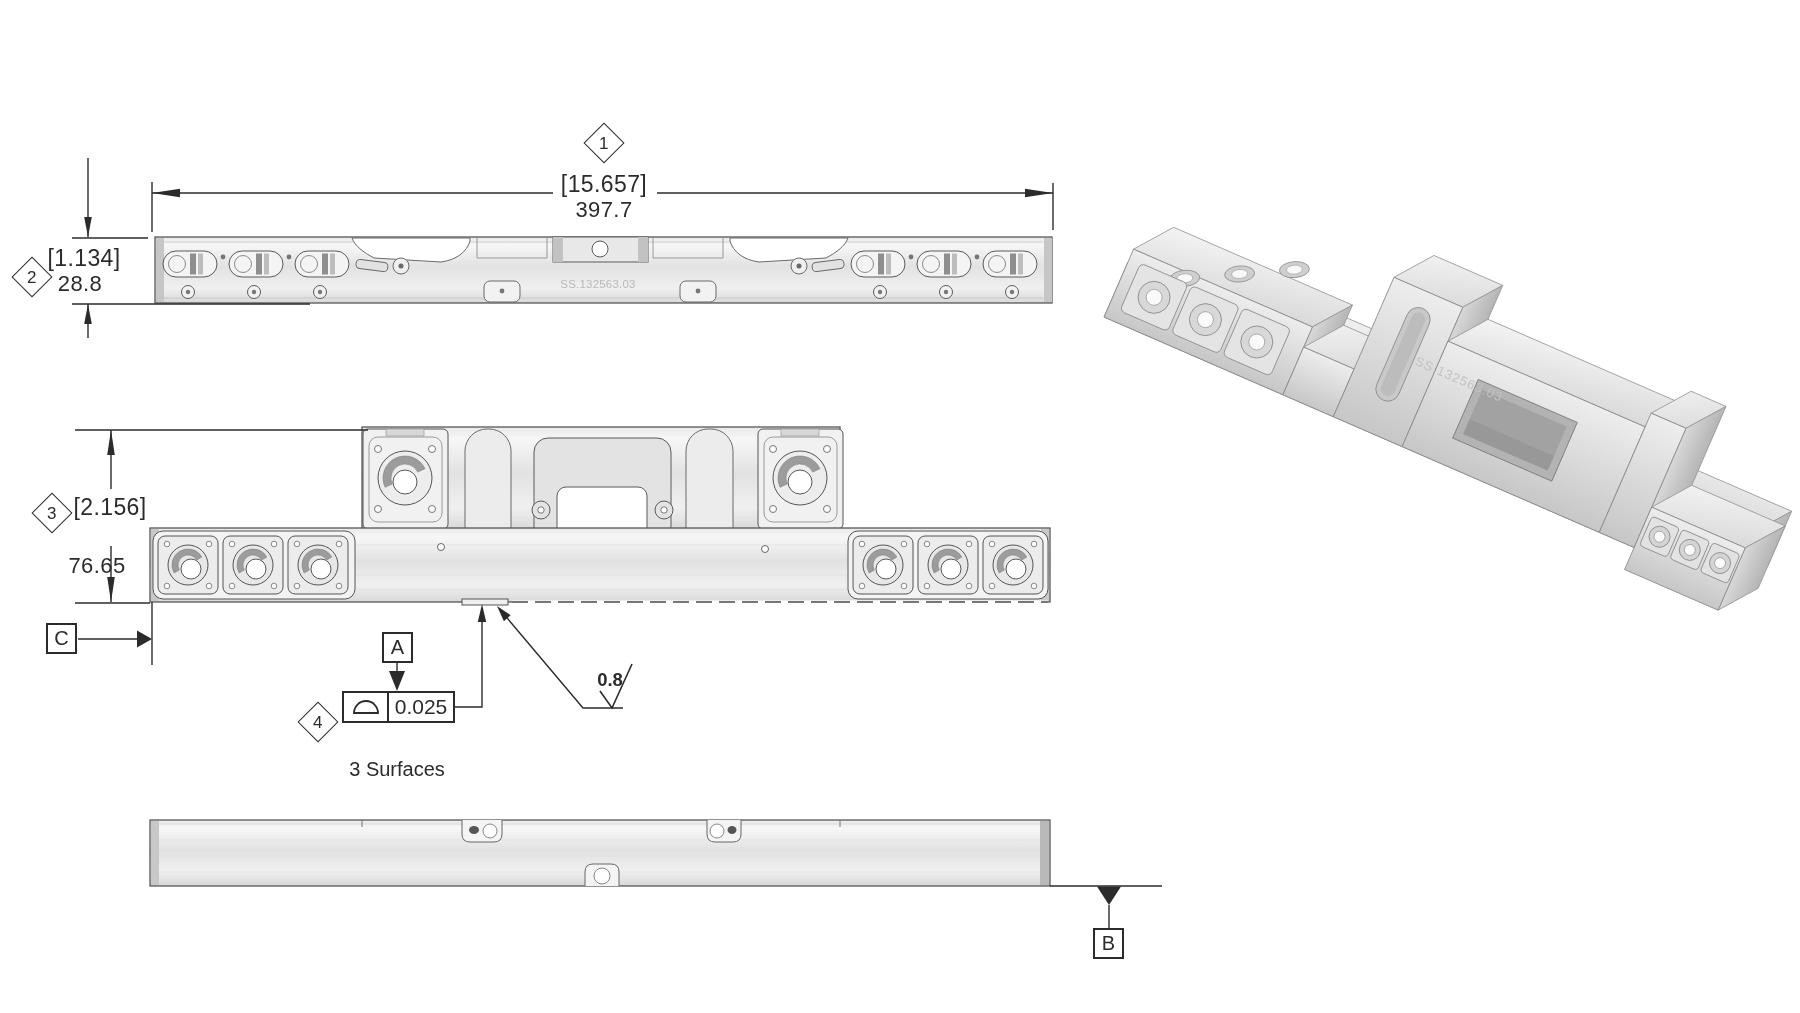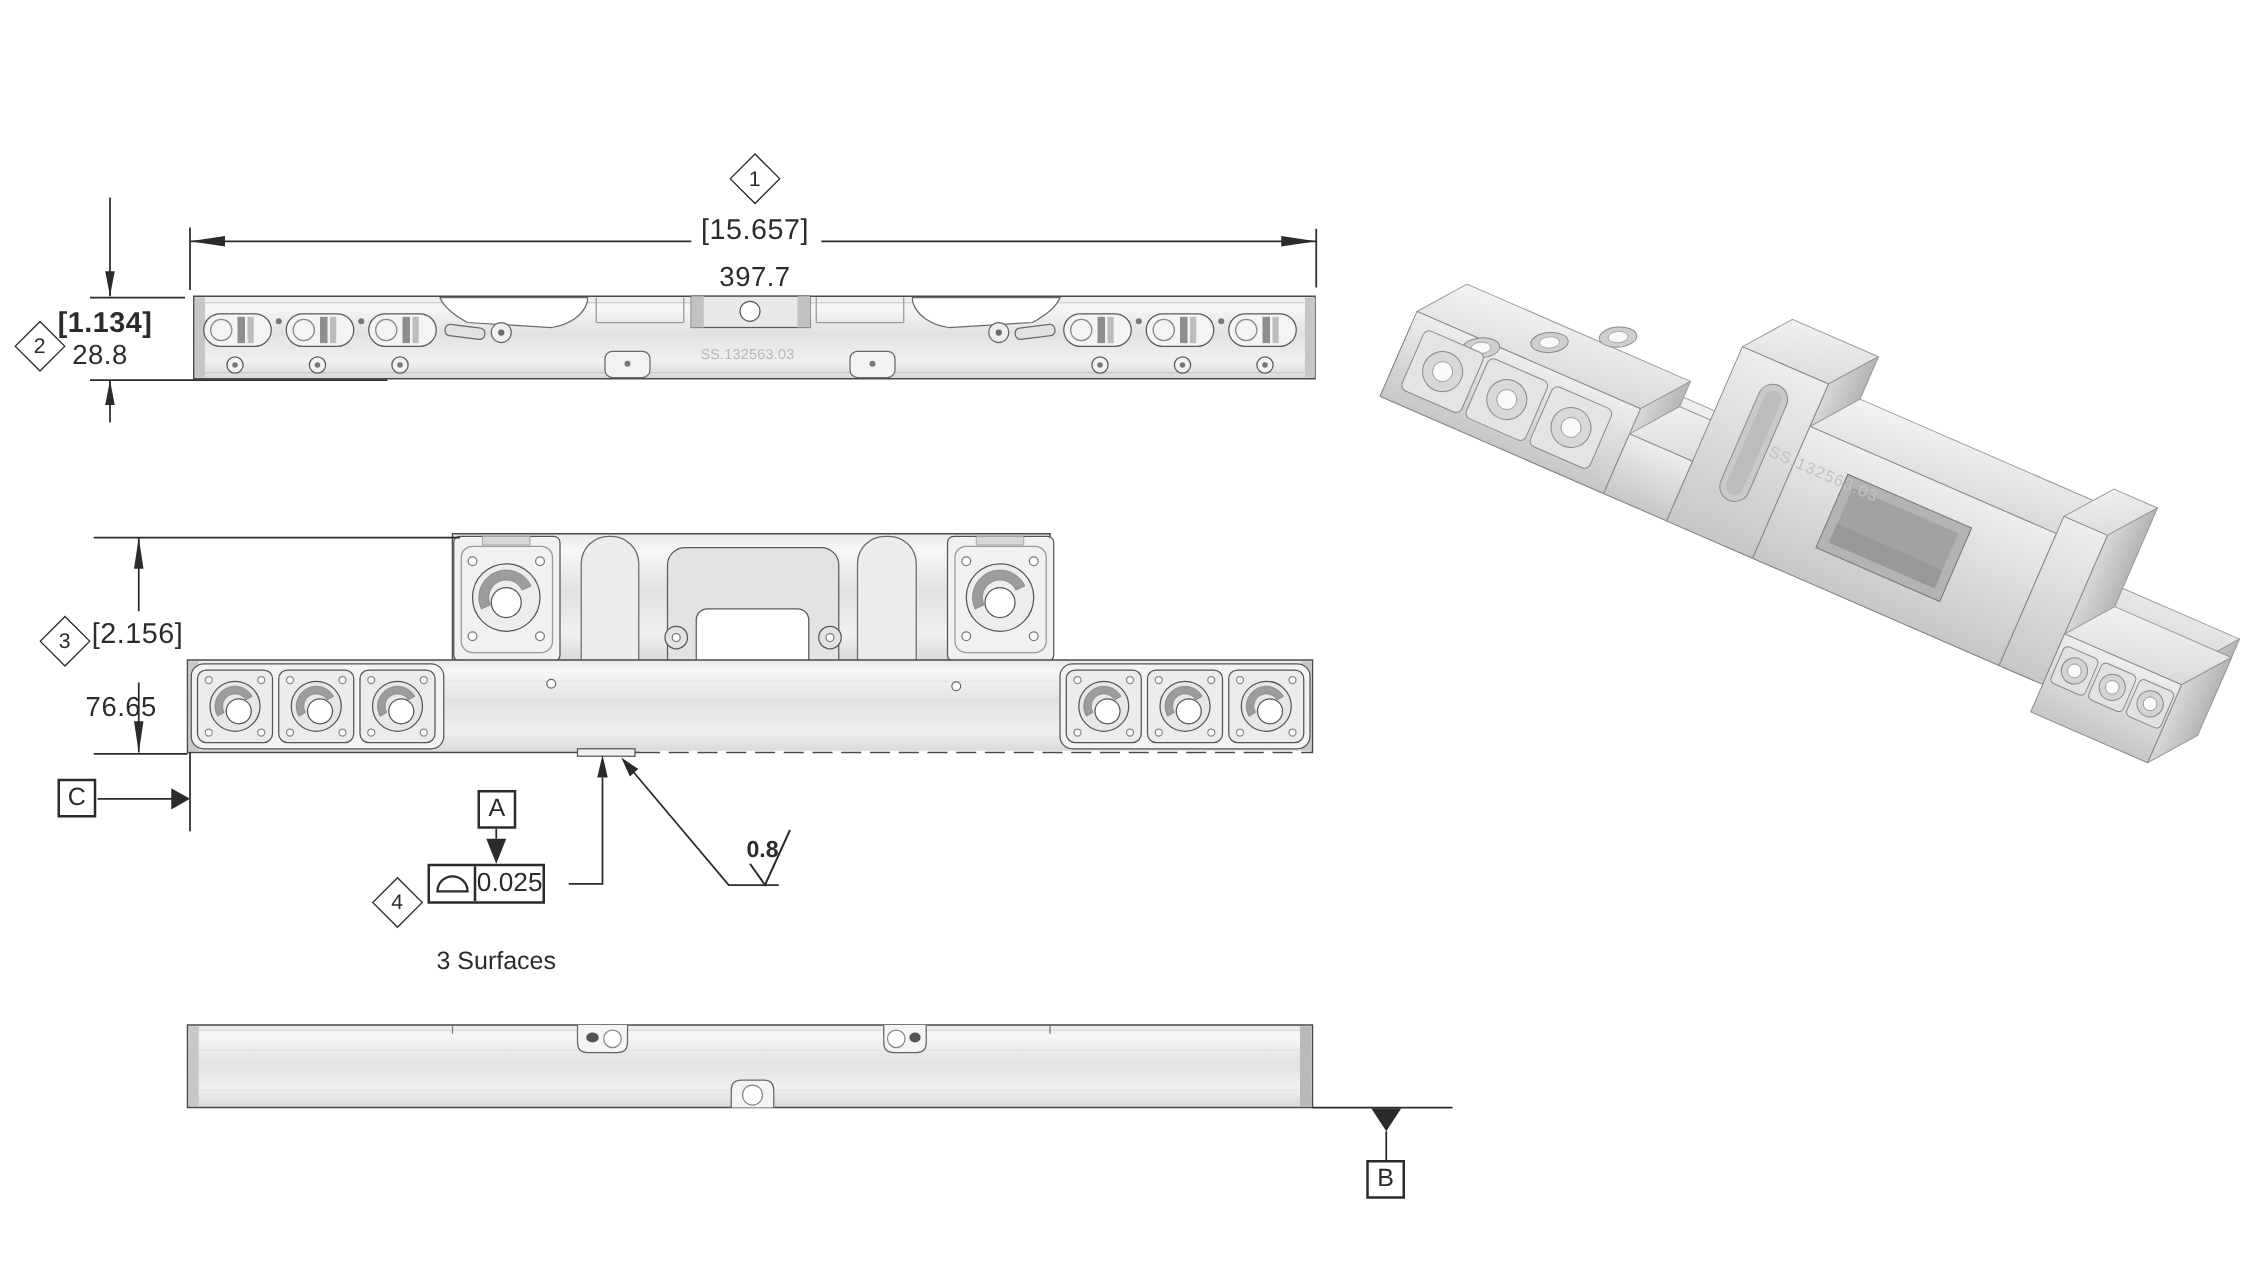--- a/index.html
+++ b/index.html
@@ -11,21 +11,21 @@
   .dim-mm{font-size:22px;letter-spacing:.4px;}
   .note{font-size:20px;}
   .ra{font-size:18.5px;font-weight:bold;}
   .engraved{font-size:11.5px;color:#b8b8b8;letter-spacing:.2px;}
   .engraved3d{font-size:13px;color:#c2c2c2;letter-spacing:1px;transform:translate(-50%,-50%) rotate(23.5deg);}
   .balloon{position:absolute;width:27px;height:27px;border:1.6px solid #2b2b2b;background:#fff;
            transform:translate(-50%,-50%) rotate(45deg);display:flex;align-items:center;justify-content:center;}
   .balloon span{display:block;transform:rotate(-45deg);font-size:17px;}
   .datum{position:absolute;width:31px;height:31px;box-sizing:border-box;border:2px solid #2b2b2b;background:#fff;
          display:flex;align-items:center;justify-content:center;font-size:20px;}
-  .fcf{position:absolute;left:342px;top:691px;width:94px;height:32px;box-sizing:border-box;border:2px solid #2b2b2b;
+  .fcf{position:absolute;left:342px;top:691px;width:113px;height:32px;box-sizing:border-box;border:2px solid #2b2b2b;
        background:#fff;display:flex;align-items:stretch;}
   .fcf .sym{width:43px;border-right:2px solid #2b2b2b;display:flex;align-items:center;justify-content:center;}
   .fcf .val{flex:1;display:flex;align-items:center;justify-content:center;font-size:21px;}
 </style>
 </head>
 <body>
 
 <div class="canvas">
 
   <svg class="layer" width="1800" height="1013">
@@ -414,22 +414,22 @@
     <span>2</span>
     </div>
   <div class="balloon" style="left:52px;top:513px;">
     <span>3</span>
     </div>
   <div class="balloon" style="left:318px;top:722px;">
     <span>4</span>
     </div>
 
   <div class="txt dim-in" style="left:604px;top:184px;">[15.657]</div>
-  <div class="txt dim-mm" style="left:604px;top:222px;">397.7</div>
-  <div class="txt dim-in" style="left:84px;top:258px;font-weight:bold;">[1.134]</div>
+  <div class="txt dim-mm" style="left:604px;top:210px;">397.7</div>
+  <div class="txt dim-in" style="left:84px;top:258px;">[1.134]</div>
   <div class="txt dim-mm" style="left:80px;top:284px;">28.8</div>
   <div class="txt dim-in" style="left:110px;top:507px;">[2.156]</div>
   <div class="txt dim-mm" style="left:97px;top:530px;margin-top:36px;">76.65</div>
 
   <div class="datum" style="left:382px;top:632px;">
     <span>A</span>
     </div>
   <div class="datum" style="left:1093px;top:928px;">
     <span>B</span>
     </div>

